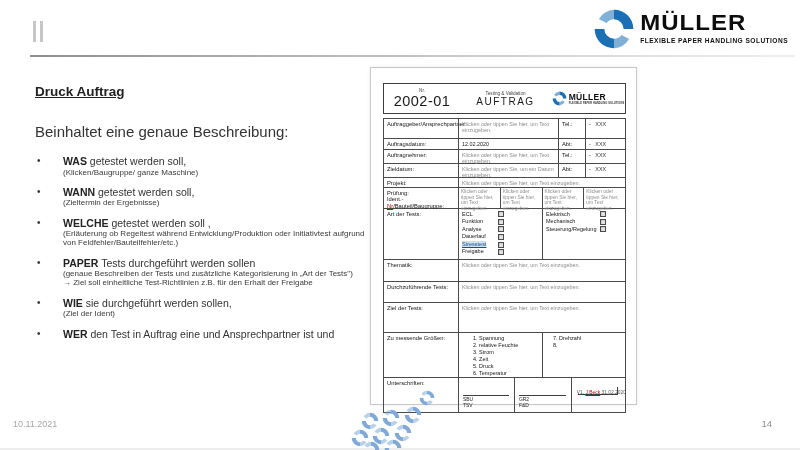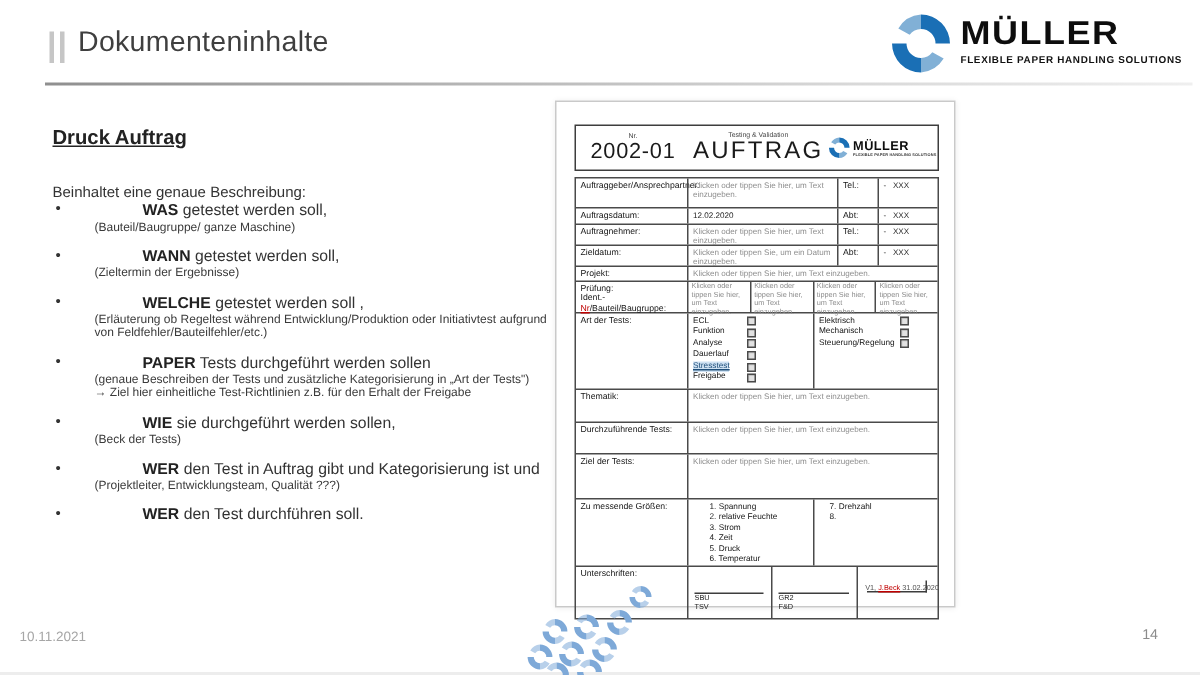--- a/index.html
+++ b/index.html
@@ -15,42 +15,42 @@
 
   .logo { position:absolute; right:12px; top:8px; display:flex; align-items:flex-start; gap:5px; }
   .logo .swirl-big { width:42px; height:42px; }
   .logo-txt { display:flex; flex-direction:column; align-items:flex-start; padding-top:3px; }
   .logo-name { font-size:24px; font-weight:800; color:#0d0d0d; letter-spacing:1px; line-height:24px; transform:scaleY(.92); }
   .logo-tag { font-size:6.6px; font-weight:700; color:#111; letter-spacing:.45px; margin-top:2px; }
 
   
   .left { position:absolute; left:35px; top:84px; width:330px; color:#333; }
   .left h2 { font-size:13.5px; font-weight:600; color:#222; text-decoration:underline; margin-bottom:24px; }
-  .intro { font-size:10px; color:#333; }
+  .intro { font-size:15px; margin-bottom:15px; color:#333; }
   ul.bullets { list-style:none; }
   ul.bullets li { position:relative; padding-left:28px; margin-bottom:9px; }
   ul.bullets li::before { content:"•"; position:absolute; left:2px; top:0; font-size:10px; color:#333; }
-  .bmain { font-size:10.5px; line-height:12.5px; color:#333;margin-left:32px; }
+  .bmain { font-size:10.5px; line-height:12.5px; color:#333; }
   .kw { font-weight:700; color:#222; }
   .sub { font-size:8px; line-height:9.3px; color:#3a3a3a; }
 
   .footer-date { position:absolute; left:13px; top:419px; font-size:9px; color:#a6a6a6; }
   .page-num { position:absolute; right:28px; top:418px; font-size:9.5px; color:#8c8c8c; }
 
   
   .page { position:absolute; left:370px; top:67px; width:267px; height:338px; background:#fff;
           border:1px solid #c9c9c9; box-shadow:0 0 4px rgba(0,0,0,.08); }
 
   .hdr-box { position:absolute; left:12px; top:15px; width:243px; height:31px; border:1px solid #3d3d3d; display:flex; }
   .hdr-nr { width:76px; display:flex; flex-direction:column; align-items:center; justify-content:center; }
   .hdr-nr .tiny { font-size:4.6px; color:#444; }
   .hdr-nr .big { font-size:14.5px; color:#1a1a1a; letter-spacing:.5px; }
   .hdr-title { flex:1; display:flex; flex-direction:column; align-items:center; justify-content:center; }
   .hdr-title .tiny { font-size:4.6px; color:#444; }
-  .hdr-title .big { font-size:16px; color:#1a1a1a; letter-spacing:1.5px; font-weight:500; }
+  .hdr-title .big { font-size:10px; color:#1a1a1a; letter-spacing:1.5px; font-weight:500; }
   .hdr-logo { width:74px; display:flex; align-items:center; justify-content:center; gap:2px; }
   .hdr-logo .swirl-mini { width:15px; height:15px; }
   .hdr-logo-txt { display:flex; flex-direction:column; }
   .hdr-logo-name { font-size:8.5px; font-weight:800; color:#0d0d0d; letter-spacing:.3px; line-height:8px; }
   .hdr-logo-tag { font-size:2.6px; font-weight:700; color:#333; letter-spacing:.1px; margin-top:1px; }
 
   .ftable { position:absolute; left:12px; top:50px; width:243px; border:1px solid #4a4a4a; }
   .frow { display:flex; border-top:1px solid #4a4a4a; }
   .frow:first-child { border-top:none; }
   .fl { width:74px; padding:1.5px 3px; font-size:5.8px; color:#151515; line-height:6.8px; }
@@ -104,63 +104,58 @@
     </symbol>
   </defs>
 </svg>
 
 <div class="slide">
 
   <div class="title-bars">
       <span></span>
       <span></span>
     </div>
-  <div class="page-title">Dokumenteninhalte</div>
   <div class="logo">
     <svg class="swirl-big">
         <use href="#swirl"></use>
       </svg>
     <div class="logo-txt">
       <span class="logo-name">MÜLLER</span>
       <span class="logo-tag">FLEXIBLE PAPER HANDLING SOLUTIONS</span>
     </div>
   </div>
   <div class="divider"></div>
 
   <div class="left">
     <h2>Druck Auftrag</h2>
     <div class="intro">Beinhaltet eine genaue Beschreibung:</div>
     <ul class="bullets">
       <li>
         <div class="bmain"><span class="kw">WAS</span><span> getestet werden soll,</span></div>
-        <div class="sub">(Bauteil/Baugruppe/ ganze Maschine)</div>
+        <div class="sub">(Klicken/Baugruppe/ ganze Maschine)</div>
       </li>
       <li>
         <div class="bmain"><span class="kw">WANN</span><span> getestet werden soll,</span></div>
         <div class="sub">(Zieltermin der Ergebnisse)</div>
       </li>
       <li>
         <div class="bmain"><span class="kw">WELCHE</span><span> getestet werden soll ,</span></div>
         <div class="sub">(Erläuterung ob Regeltest während Entwicklung/Produktion oder Initiativtest aufgrund von Feldfehler/Bauteilfehler/etc.)</div>
       </li>
       <li>
         <div class="bmain"><span class="kw">PAPER</span><span> Tests durchgeführt werden sollen</span></div>
         <div class="sub">(genaue Beschreiben der Tests und zusätzliche Kategorisierung in „Art der Tests")</div>
-        <div class="sub">→ Ziel hier einheitliche Test-Richtlinien z.B. für den Erhalt der Freigabe</div>
+        <div class="sub">→ Ziel soll einheitliche Test-Richtlinien z.B. für den Erhalt der Freigabe</div>
       </li>
       <li>
         <div class="bmain"><span class="kw">WIE</span><span> sie durchgeführt werden sollen,</span></div>
-        <div class="sub">(Beck der Tests)</div>
-      </li>
-      <li>
-        <div class="bmain"><span class="kw">WER</span><span> den Test in Auftrag gibt und Kategorisierung ist und</span></div>
-        <div class="sub">(Projektleiter, Entwicklungsteam, Qualität ???)</div>
-      </li>
-      <li>
-        <div class="bmain"><span class="kw">WER</span><span> den Test durchführen soll.</span></div>
+        <div class="sub">(Ziel der Ident)</div>
+      </li>
+      <li>
+        <div class="bmain"><span class="kw">WER</span><span> den Test in Auftrag eine und Ansprechpartner ist und</span></div>
       </li>
     </ul>
   </div>
 
   <div class="page">
 
     <div class="hdr-box">
       <div class="hdr-nr">
         <span class="tiny">Nr.</span>
         <span class="big">2002-01</span>

